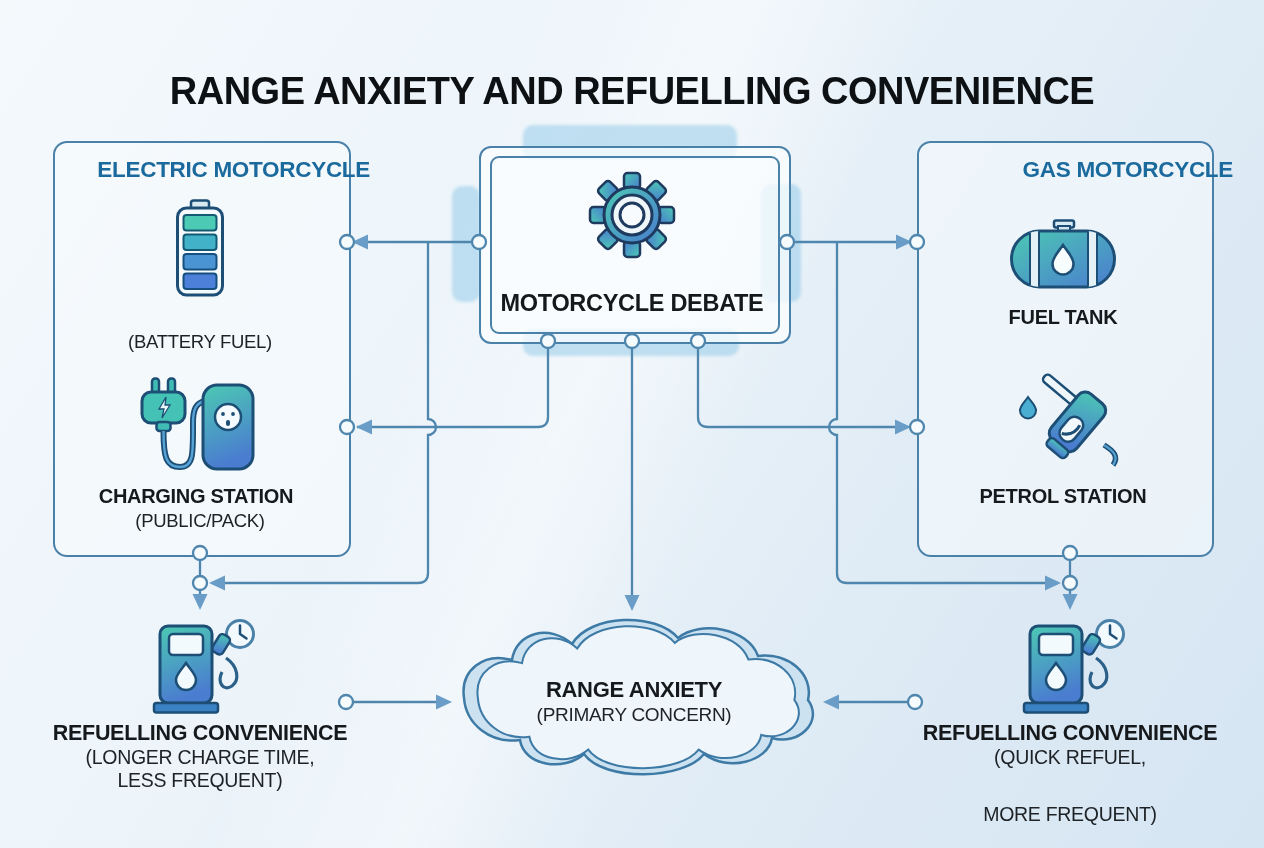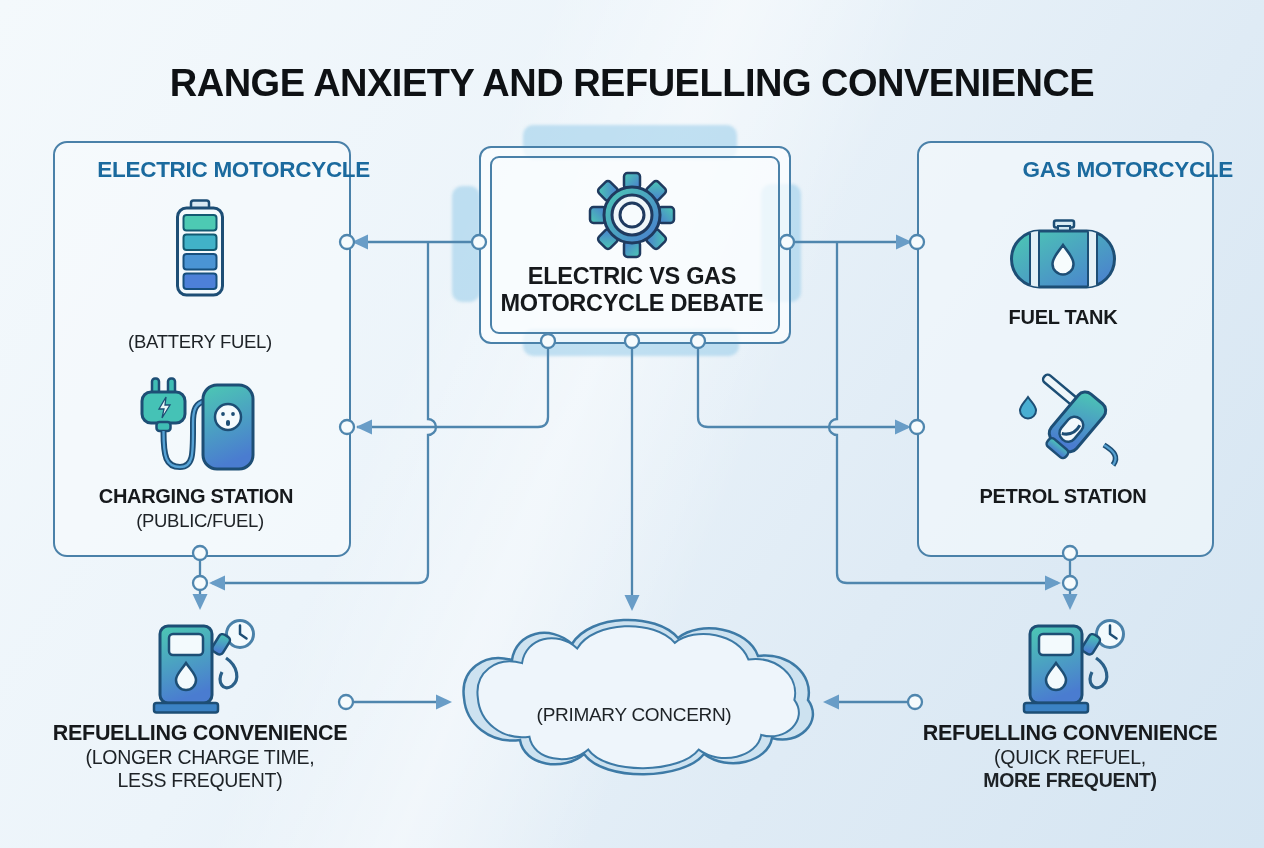--- a/index.html
+++ b/index.html
@@ -35,21 +35,21 @@
         <stop offset="0" stop-color="#4cc9b3"></stop>
           <stop offset="1" stop-color="#4a7cd0"></stop>
       </linearGradient>
       <linearGradient id="gTBd" x1="0" y1="0" x2="1" y2="1">
         <stop offset="0" stop-color="#4cc9b3"></stop>
           <stop offset="1" stop-color="#4a7cd0"></stop>
       </linearGradient>
     </defs>
   </svg>
 
-  <div class="txt title" style="left:0;top:62px;width:1264px;">RANGE ANXIETY AND REFUELLING CONVENIENCE</div>
+  <div class="txt title" style="left:0;top:70px;width:1264px;">RANGE ANXIETY AND REFUELLING CONVENIENCE</div>
 
   <div class="glow" style="left:523px;top:125px;width:214px;height:34px;"></div>
   <div class="glow" style="left:523px;top:329px;width:216px;height:27px;"></div>
   <div class="glow" style="left:452px;top:186px;width:28px;height:116px;"></div>
   <div class="glow" style="left:761px;top:184px;width:40px;height:118px;"></div>
 
   <div class="box" style="left:53px;top:141px;width:294px;height:412px;"></div>
   <div class="box" style="left:917px;top:141px;width:293px;height:412px;"></div>
   <div class="box" style="left:479px;top:146px;width:308px;height:194px;border-radius:12px;background:rgba(251,253,255,.75);"></div>
   <div class="box inner" style="left:490px;top:156px;width:286px;height:174px;"></div>
@@ -196,32 +196,32 @@
     <path d="M76,38 C88,46 90,60 82,66 C73,72 67,62 72,52" fill="none" stroke="#2b6089" stroke-width="3.2"></path>
     <rect x="10" y="6" width="52" height="77" rx="8" fill="url(#gTB)" stroke="#1d4e75" stroke-width="3"></rect>
     <rect x="19" y="14" width="34" height="21" rx="4" fill="#f3fafd" stroke="#1d4e75" stroke-width="2.5"></rect>
     <path d="M36,43 C41,50.5 46,54.5 46,60 a10,10 0 1 1 -20,0 c0,-5.5 5,-9.5 10,-17 Z" fill="#f3fafd" stroke="#1d4e75" stroke-width="2.5"></path>
     <rect x="4" y="83" width="64" height="9.5" rx="2.5" fill="#3b82c4" stroke="#1d4e75" stroke-width="2.5"></rect>
   </svg>
 
   <div class="txt hdr" style="left:30px;top:157px;width:340px;">ELECTRIC MOTORCYCLE</div>
   <div class="txt sub" style="left:30px;top:331px;width:340px;">(BATTERY FUEL)</div>
   <div class="txt lbl" style="left:26px;top:485px;width:340px;">CHARGING STATION</div>
-  <div class="txt sub" style="left:30px;top:510px;width:340px;">(PUBLIC/FUEL)</div>
-
-  <div class="txt ctr" style="left:462px;top:263px;width:340px;">ELECTRIC VS GAS</div>
+  <div class="txt sub" style="left:30px;top:510px;width:340px;">(PUBLIC/PACK)</div>
+
   <div class="txt ctr" style="left:462px;top:290px;width:340px;">MOTORCYCLE DEBATE</div>
 
   <div class="txt hdr" style="left:893px;top:157px;width:340px;">GAS MOTORCYCLE</div>
   <div class="txt lbl" style="left:893px;top:306px;width:340px;">FUEL TANK</div>
   <div class="txt lbl" style="left:893px;top:485px;width:340px;">PETROL STATION</div>
 
+  <div class="txt cloud-main" style="left:464px;top:677px;width:340px;">RANGE ANXIETY</div>
   <div class="txt cloud-sub" style="left:464px;top:704px;width:340px;">(PRIMARY CONCERN)</div>
 
   <div class="txt big-lbl" style="left:20px;top:721px;width:360px;">REFUELLING CONVENIENCE</div>
   <div class="txt big-sub" style="left:20px;top:746px;width:360px;">(LONGER CHARGE TIME,</div>
   <div class="txt big-sub" style="left:20px;top:769px;width:360px;">LESS FREQUENT)</div>
 
   <div class="txt big-lbl" style="left:890px;top:721px;width:360px;">REFUELLING CONVENIENCE</div>
   <div class="txt big-sub" style="left:890px;top:746px;width:360px;">(QUICK REFUEL,</div>
-  <div class="txt big-sub" style="left:890px;top:769px;width:360px;font-weight:bold;">MORE FREQUENT)</div>
+  <div class="txt big-sub" style="left:890px;top:803px;width:360px;">MORE FREQUENT)</div>
 
 </div>
 
 </body></html>

